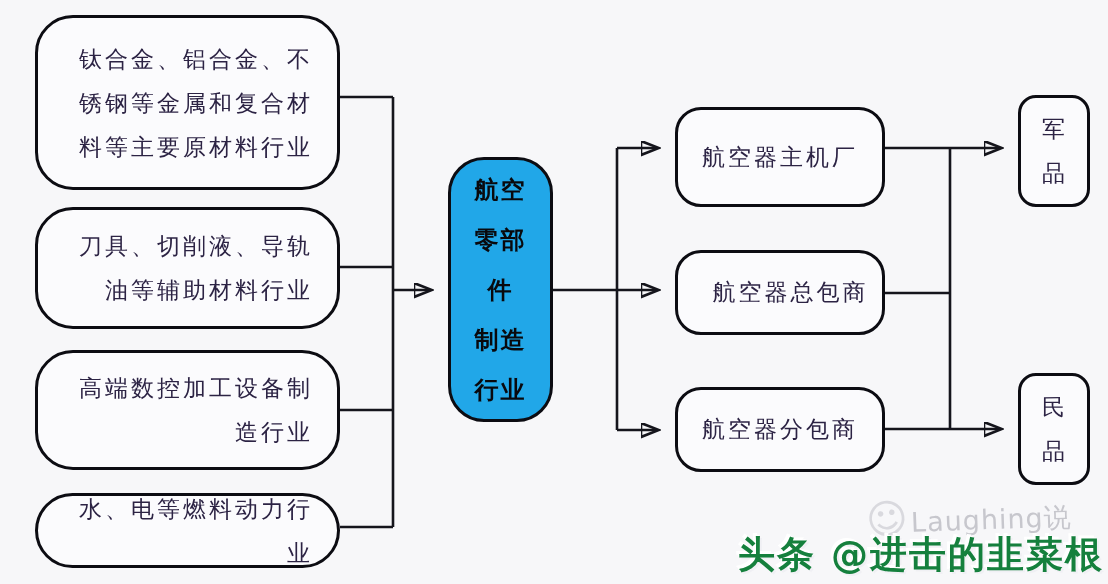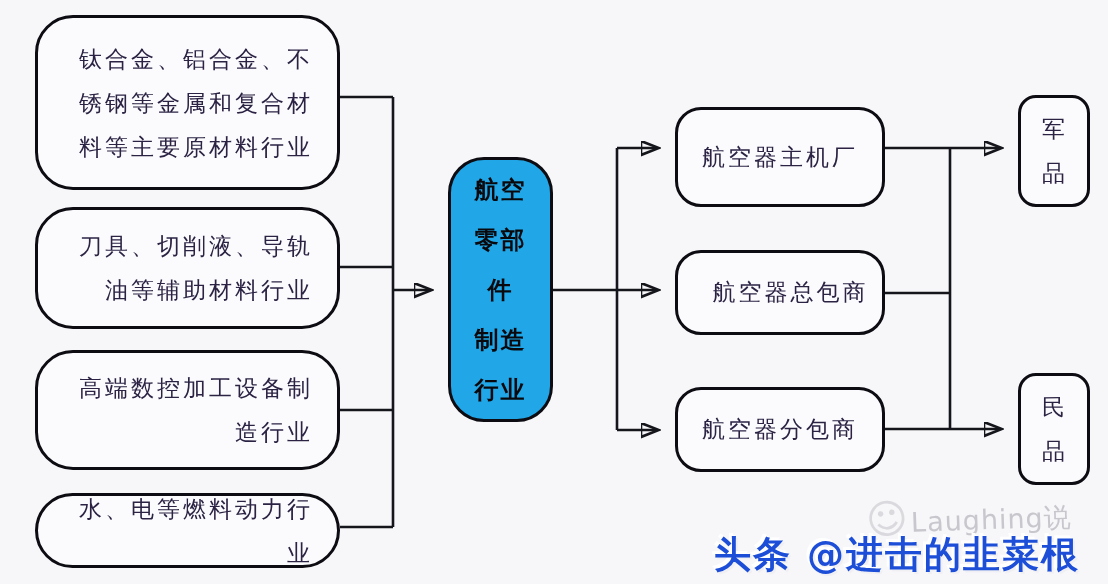--- a/index.html
+++ b/index.html
@@ -72,22 +72,22 @@
     font-size:27px;letter-spacing:1px;
     transform:rotate(-2deg);
   }
   .laugh-icon{
     position:absolute;right:200px;bottom:42px;
     color:#d9d9de;font-size:40px;
     font-family:"DejaVu Sans",sans-serif;
     transform:rotate(-8deg);
   }
   .watermark-credit{
-    position:absolute;right:28px;bottom:4px;
-    color:#1d4ed8;font-weight:bold;
+    position:absolute;right:4px;bottom:4px;
+    color:#15803d;font-weight:bold;
     font-family:"DejaVu Sans","Liberation Sans",sans-serif;
     font-size:37px;letter-spacing:2px;
     text-shadow:-3px -3px 0 #ffffff,-1px -1px 0 #ffffff,2px 2px 0 #f0f0f4;
   }
 </style>
 </head>
 <body>
 
 <div class="canvas">
 

